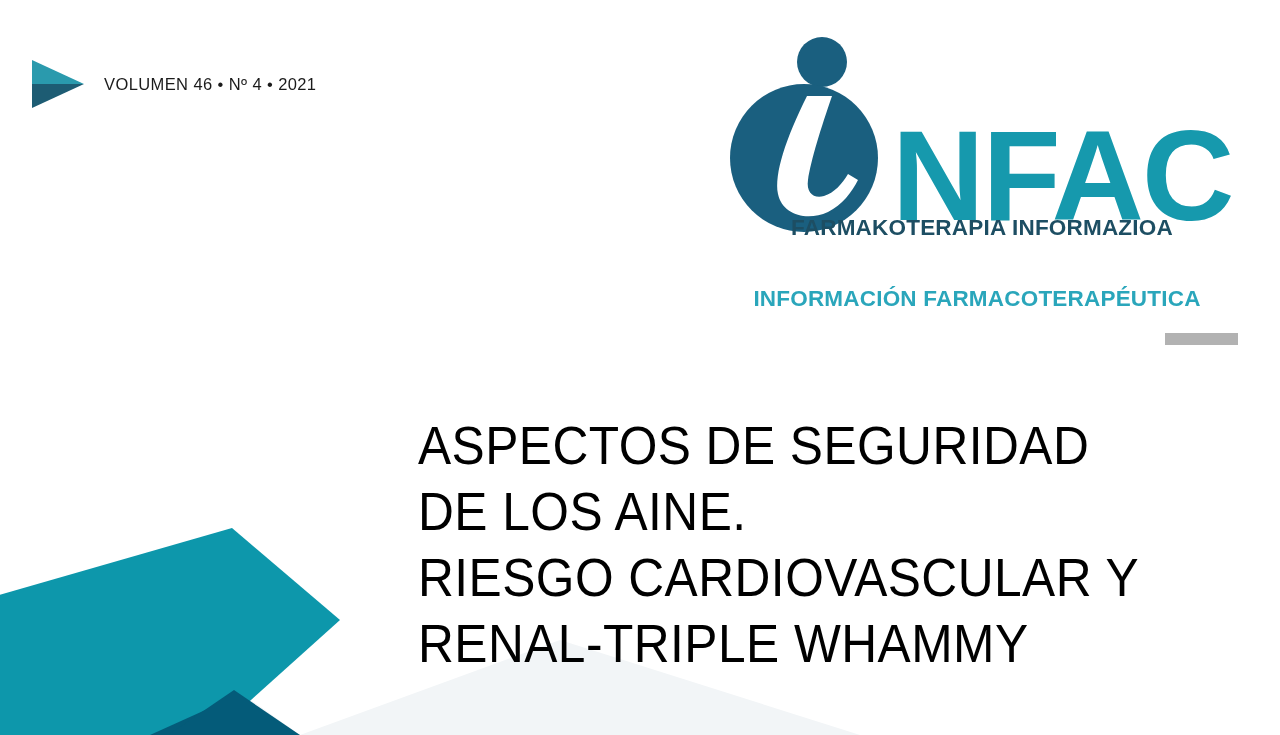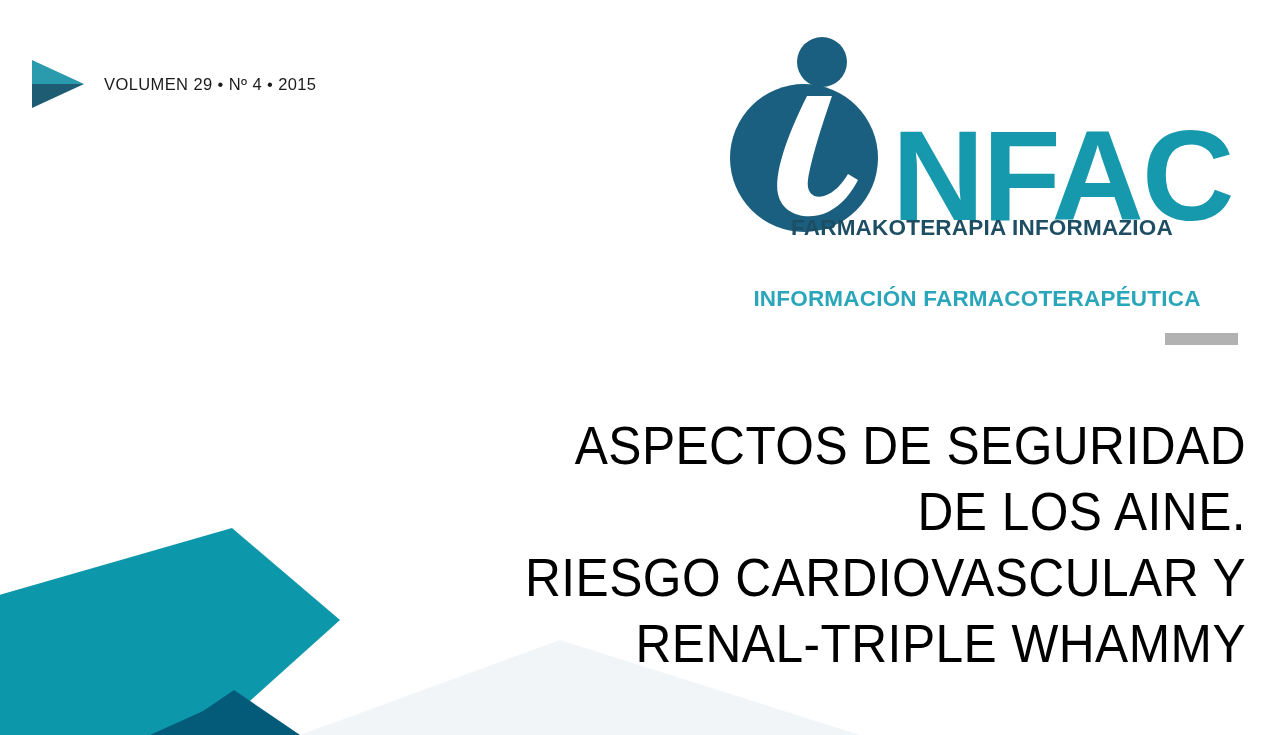--- a/index.html
+++ b/index.html
@@ -122,21 +122,20 @@
     height: 12px;
     background: #b2b2b2;
   }
 
   
   .title-block {
     position: absolute;
     right: 34px;
     top: 412px;
     width: 900px;
-    text-align: right;
   }
   .title-line {
     display: block;
     font-family: "Liberation Sans Narrow", "Liberation Sans", sans-serif;
     font-size: 54px;
     line-height: 66px;
     font-weight: normal;
     color: #000000;
     letter-spacing: 0.5px;
     white-space: nowrap;
@@ -155,21 +154,21 @@
     <polygon points="232,528 340,620 212,735 -60,735 -60,612" fill="#0d97ab"></polygon>
     <polygon points="212,707 268,735 150,735" fill="#045b79"></polygon>
     <polygon points="234,690 300,735 168,735" fill="#045b79"></polygon>
   </svg>
 
   <div class="volume-row">
     <svg class="volume-triangle" viewBox="0 0 58 52" width="58" height="52" aria-hidden="true">
       <polygon points="4,2 56,26 4,26" fill="#2a9aad"></polygon>
       <polygon points="4,26 56,26 4,50" fill="#1d5c73"></polygon>
     </svg>
-    <span class="volume-text">VOLUMEN 29 • Nº 4 • 2015</span>
+    <span class="volume-text">VOLUMEN 46 • Nº 4 • 2021</span>
   </div>
 
   <div class="logo-block">
     <svg class="logo-mark" viewBox="0 0 520 200" width="520" height="200" aria-hidden="true">
 
       <ellipse cx="100" cy="28" rx="25" ry="25" fill="#1a5f7f"></ellipse>
 
       <circle cx="82" cy="124" r="74" fill="#1a5f7f"></circle>
 
       <path d="M 110 62

